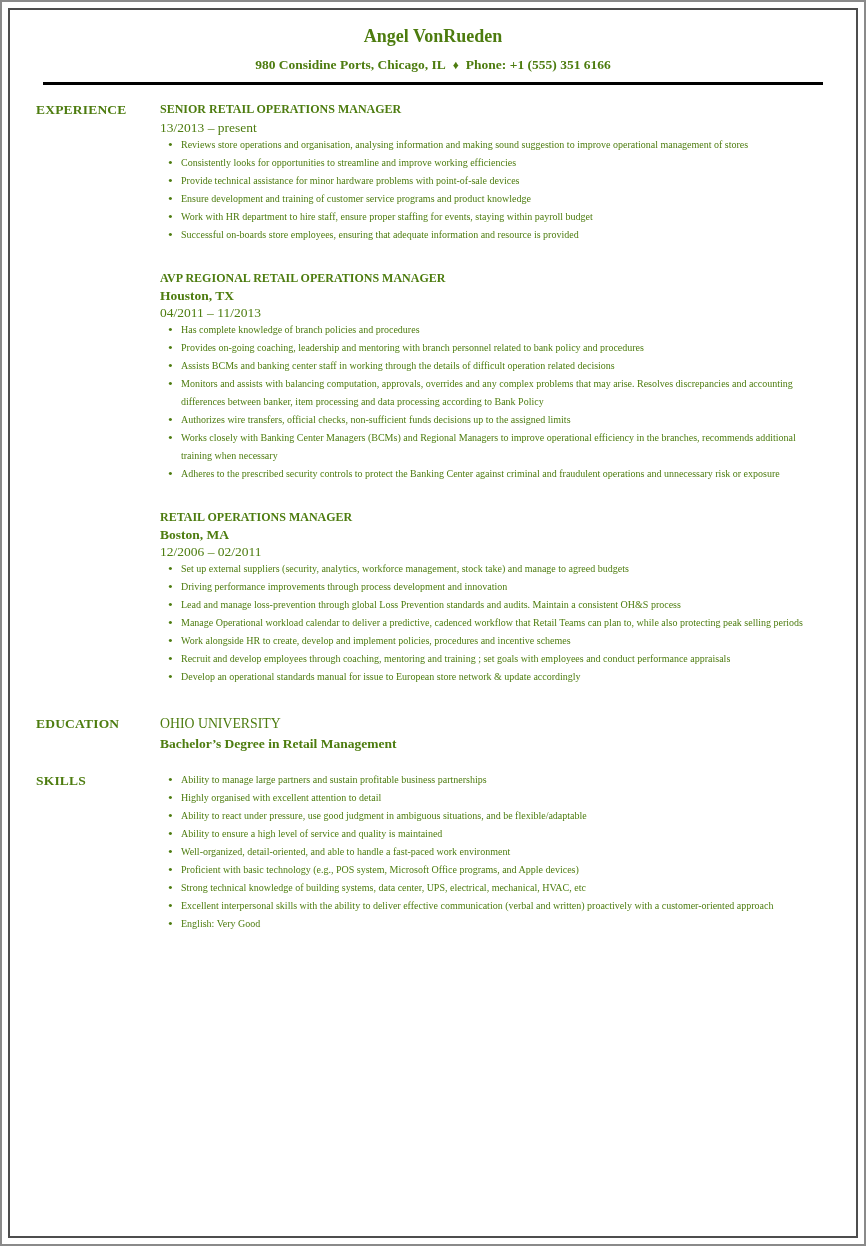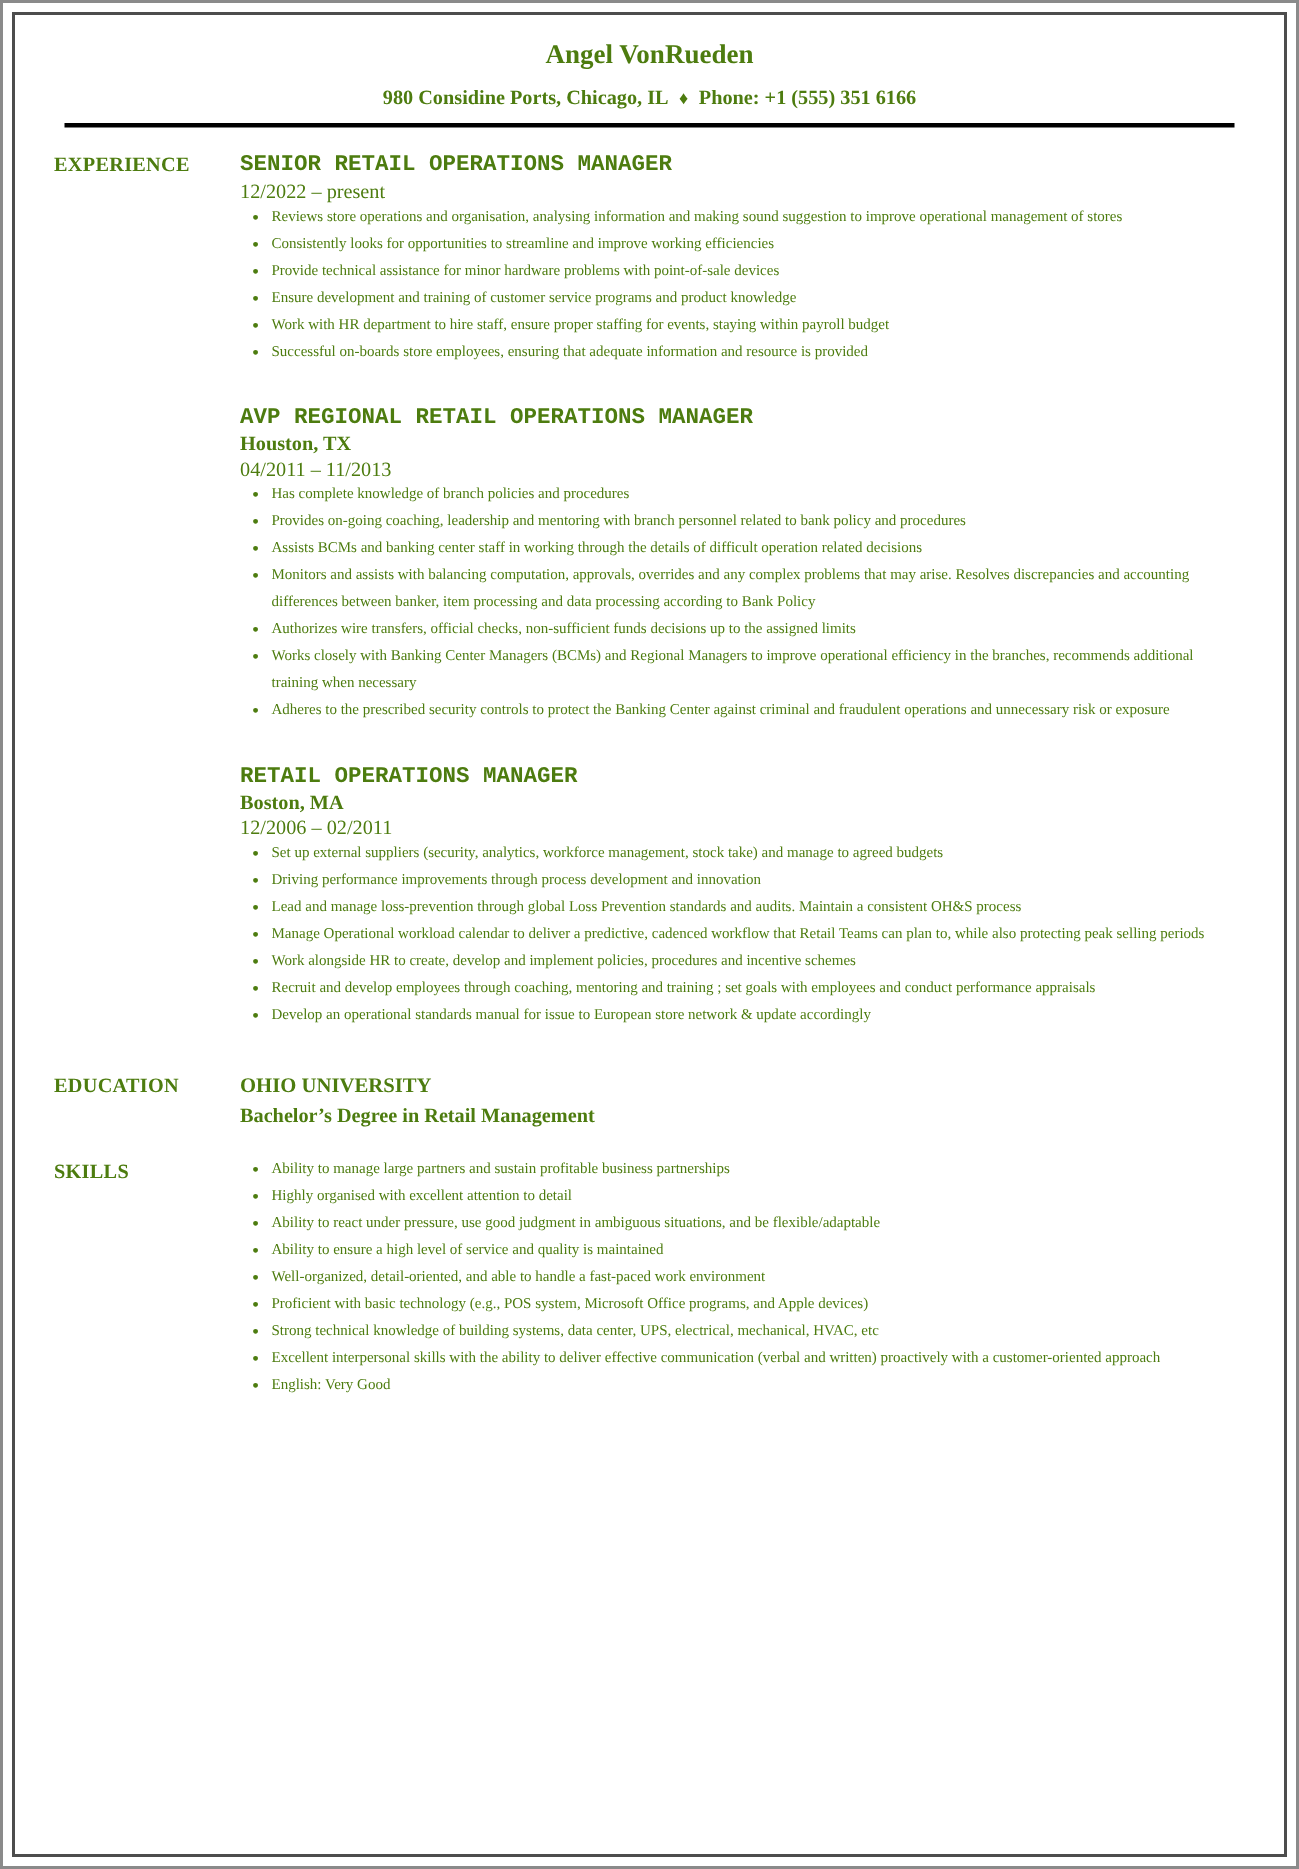--- a/index.html
+++ b/index.html
@@ -56,23 +56,22 @@
   }
   .section-label {
     font-weight: bold;
     font-size: 13.5px;
     line-height: 19px;
     letter-spacing: 0.2px;
   }
   .job + .job { margin-top: 25px; }
   .job-title {
     font-weight: bold;
-    font-size: 15px;
+    font-size: 12px;
     line-height: 19px;
-    font-family: Liberation Mono, monospace;
   }
   .job-location {
     font-weight: bold;
     font-size: 13.5px;
     line-height: 16px;
   }
   .job-dates {
     font-size: 13.5px;
     line-height: 17px;
   }
@@ -88,21 +87,21 @@
   }
   ul.bullets li::before {
     content: "\2022";
     position: absolute;
     left: -13px;
     top: 0;
     font-size: 13.5px;
   }
   .section-education { margin-top: 28px; }
   .education-school {
-    font-weight: bold;
+    font-weight: normal;
     font-size: 13.8px;
     line-height: 19px;
   }
   .education-degree {
     font-weight: bold;
     font-size: 13.5px;
     line-height: 18px;
     margin-top: 2px;
   }
   .section-skills { margin-top: 18px; }
@@ -120,21 +119,21 @@
     <div class="rule"></div>
 
     <div class="sections">
 
       <div class="section">
         <div class="section-label">EXPERIENCE</div>
         <div class="section-content">
 
           <div class="job">
             <div class="job-title">SENIOR RETAIL OPERATIONS MANAGER</div>
-            <div class="job-dates">12/2022 – present</div>
+            <div class="job-dates">13/2013 – present</div>
             <ul class="bullets">
               <li>Reviews store operations and organisation, analysing information and making sound suggestion to improve operational management of stores</li>
               <li>Consistently looks for opportunities to streamline and improve working efficiencies</li>
               <li>Provide technical assistance for minor hardware problems with point-of-sale devices</li>
               <li>Ensure development and training of customer service programs and product knowledge</li>
               <li>Work with HR department to hire staff, ensure proper staffing for events, staying within payroll budget</li>
               <li>Successful on-boards store employees, ensuring that adequate information and resource is provided</li>
             </ul>
           </div>
 

